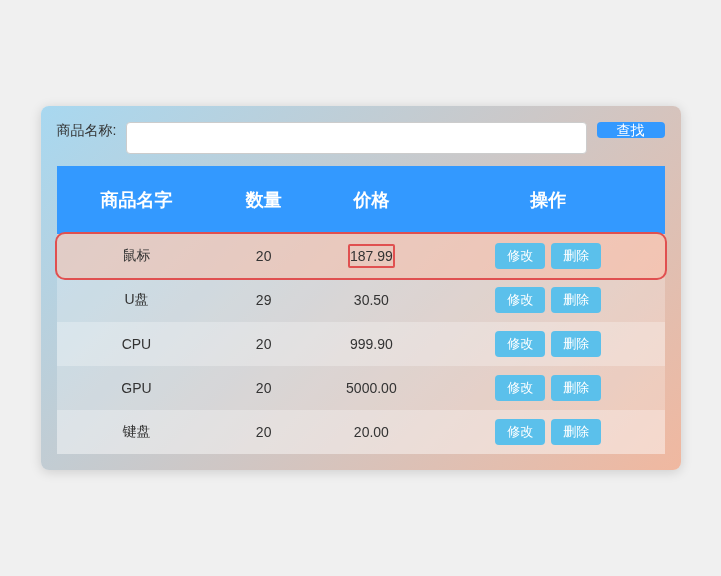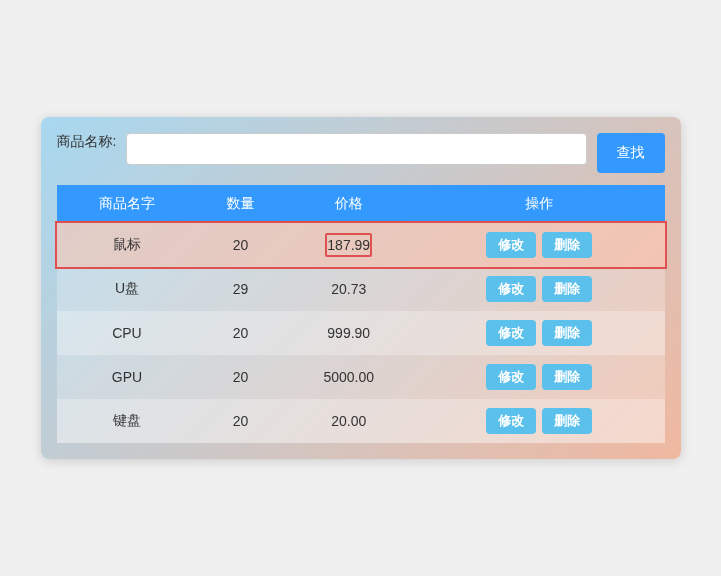--- a/index.html
+++ b/index.html
@@ -37,21 +37,21 @@
       height: 32px;
       border: 1px solid #ccc;
       border-radius: 4px;
       padding: 0 8px;
       font-size: 14px;
       background: white;
       outline: none;
     }
 
     .toolbar-btn {
-      height: 40px;
+      height: 16px;
       padding: 0 20px;
       border: none;
       border-radius: 4px;
       background: #3399ff;
       color: white;
       font-size: 14px;
       cursor: pointer;
       white-space: nowrap;
     }
 
@@ -59,37 +59,38 @@
       width: 100%;
       border-collapse: collapse;
     }
 
     thead tr {
       background: #3399ff;
     }
 
     thead th {
       color: white;
-      padding: 10px 8px;
-      font-size: 14px;
-      font-weight: normal;
+      padding: 22px 8px;
+      font-size: 18px;
+      font-weight: bold;
       text-align: center;
     }
 
     tbody tr {
       background: rgba(255, 255, 255, 0.45);
     }
 
     tbody tr:nth-child(even) {
       background: rgba(255, 255, 255, 0.25);
     }
 
     tbody tr.highlighted {
       background: rgba(255, 200, 180, 0.6);
       outline: 2px solid #e05050;
+      border-radius: 8px;
     }
 
     tbody td {
       padding: 9px 8px;
       text-align: center;
       font-size: 14px;
       color: #333;
     }
 
     .price-highlighted {
@@ -102,21 +103,20 @@
     .action-btn {
       display: inline-block;
       padding: 4px 12px;
       background: #5bc0eb;
       color: white;
       border: none;
       border-radius: 4px;
       font-size: 13px;
       cursor: pointer;
       margin: 0 3px;
-      font-weight: bold;
     }
   </style>
 </head>
 <body>
 
 <div class="container">
 
   <div class="toolbar">
     <span class="toolbar-label">商品名称:</span>
     <input class="toolbar-input" type="text" style="">
@@ -135,21 +135,21 @@
     <tbody id="table-body">
     <tr class="highlighted">
           <td>鼠标</td>
           <td>20</td>
           <td><span class="price-highlighted">187.99</span></td>
           <td><button class="action-btn">修改</button><button class="action-btn">删除</button></td>
         </tr>
         <tr>
           <td>U盘</td>
           <td>29</td>
-          <td>20.73</td>
+          <td>30.50</td>
           <td><button class="action-btn">修改</button><button class="action-btn">删除</button></td>
         </tr>
         <tr>
           <td>CPU</td>
           <td>20</td>
           <td>999.90</td>
           <td><button class="action-btn">修改</button><button class="action-btn">删除</button></td>
         </tr>
         <tr>
           <td>GPU</td>

